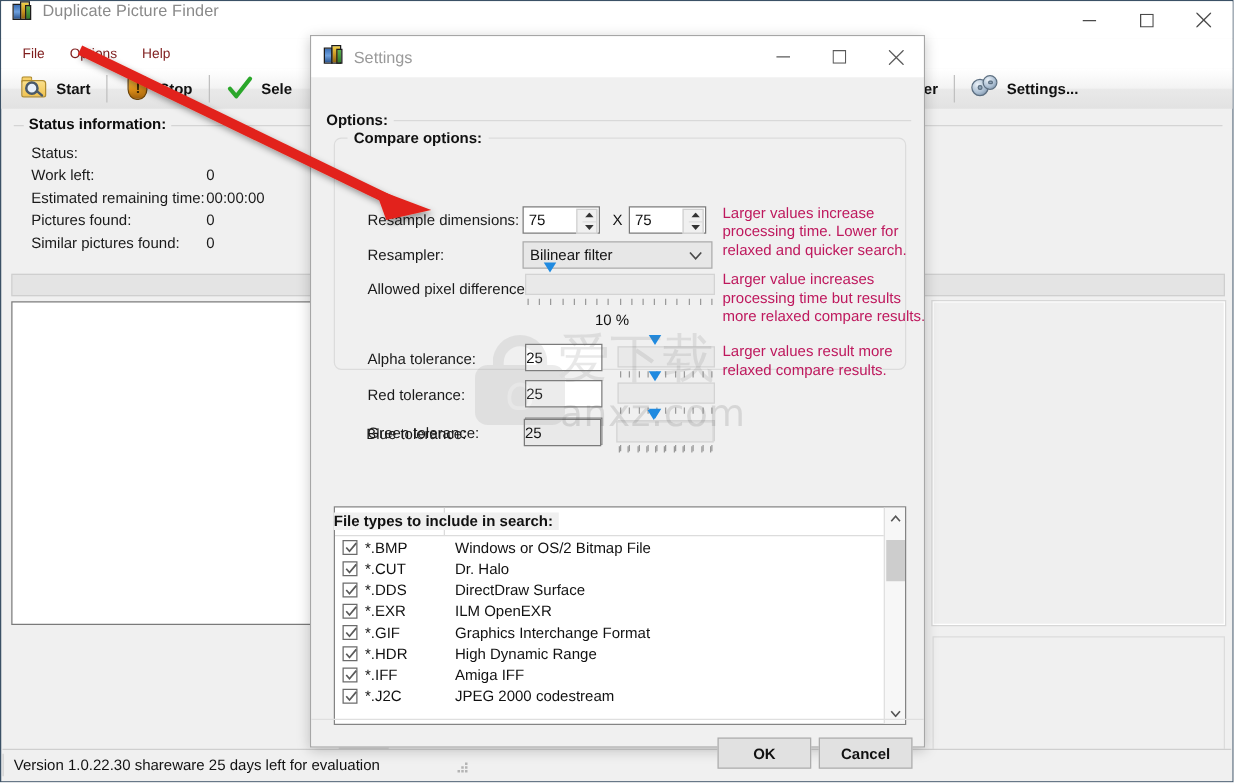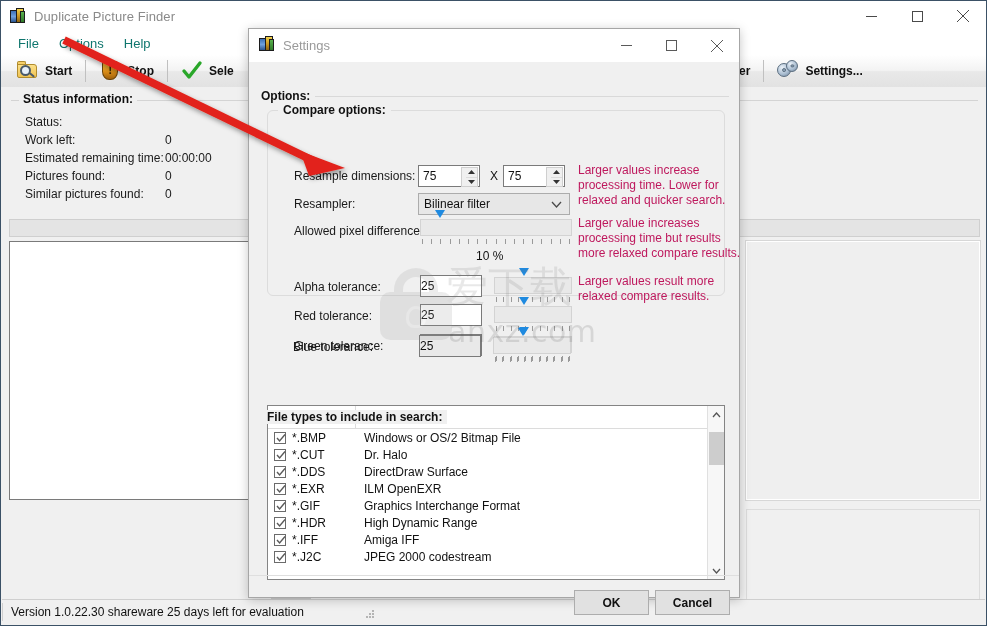--- a/index.html
+++ b/index.html
@@ -28,21 +28,20 @@
     background: #f0f0f0;
     border: 1px solid #3b5166;
     box-sizing: border-box;
   }
   .main-titlebar {
     position: absolute;
     left: 0; top: 0; right: 0;
     height: 30px;
     background: #ffffff;
     display: flex;
-    align-items: center;
   }
   .main-title-icon {
     width: 16px; height: 16px;
     margin-left: 9px; margin-right: 8px;
     position: relative;
     flex: none;
   }
   .app-icon {
     width: 16px; height: 16px;
     position: relative;
@@ -89,22 +88,22 @@
   .menubar {
     position: absolute;
     left: 0; top: 30px; right: 0;
     height: 24px;
     background: #ffffff;
     display: flex;
     align-items: center;
     padding-left: 7px;
   }
   .menu-item {
-    font-size: 13px;
-    color: #0f766e;
+    font-size: 11px;
+    color: #7f1d1d;
     padding: 2px 10px;
   }
 
   .toolbar {
     position: absolute;
     left: 0; top: 54px; right: 0;
     height: 32px;
     background: linear-gradient(180deg,#ffffff 0%, #f3f3f3 48%, #e9e9e9 52%, #e2e2e2 100%);
     display: flex;
     align-items: center;

